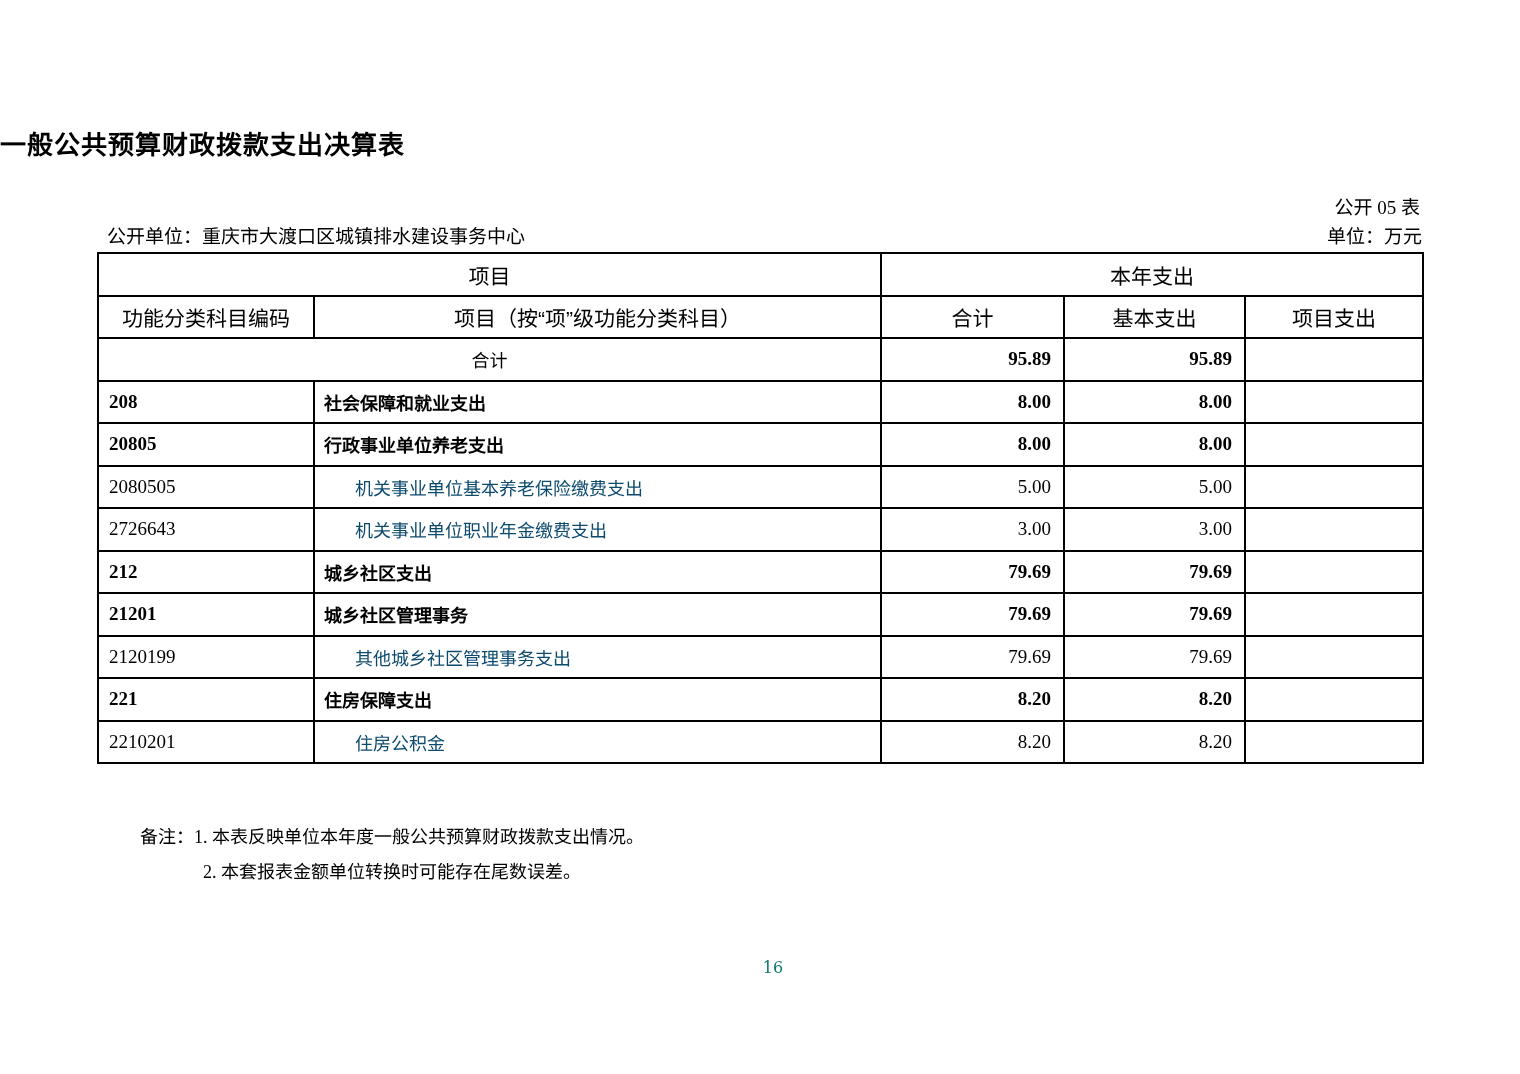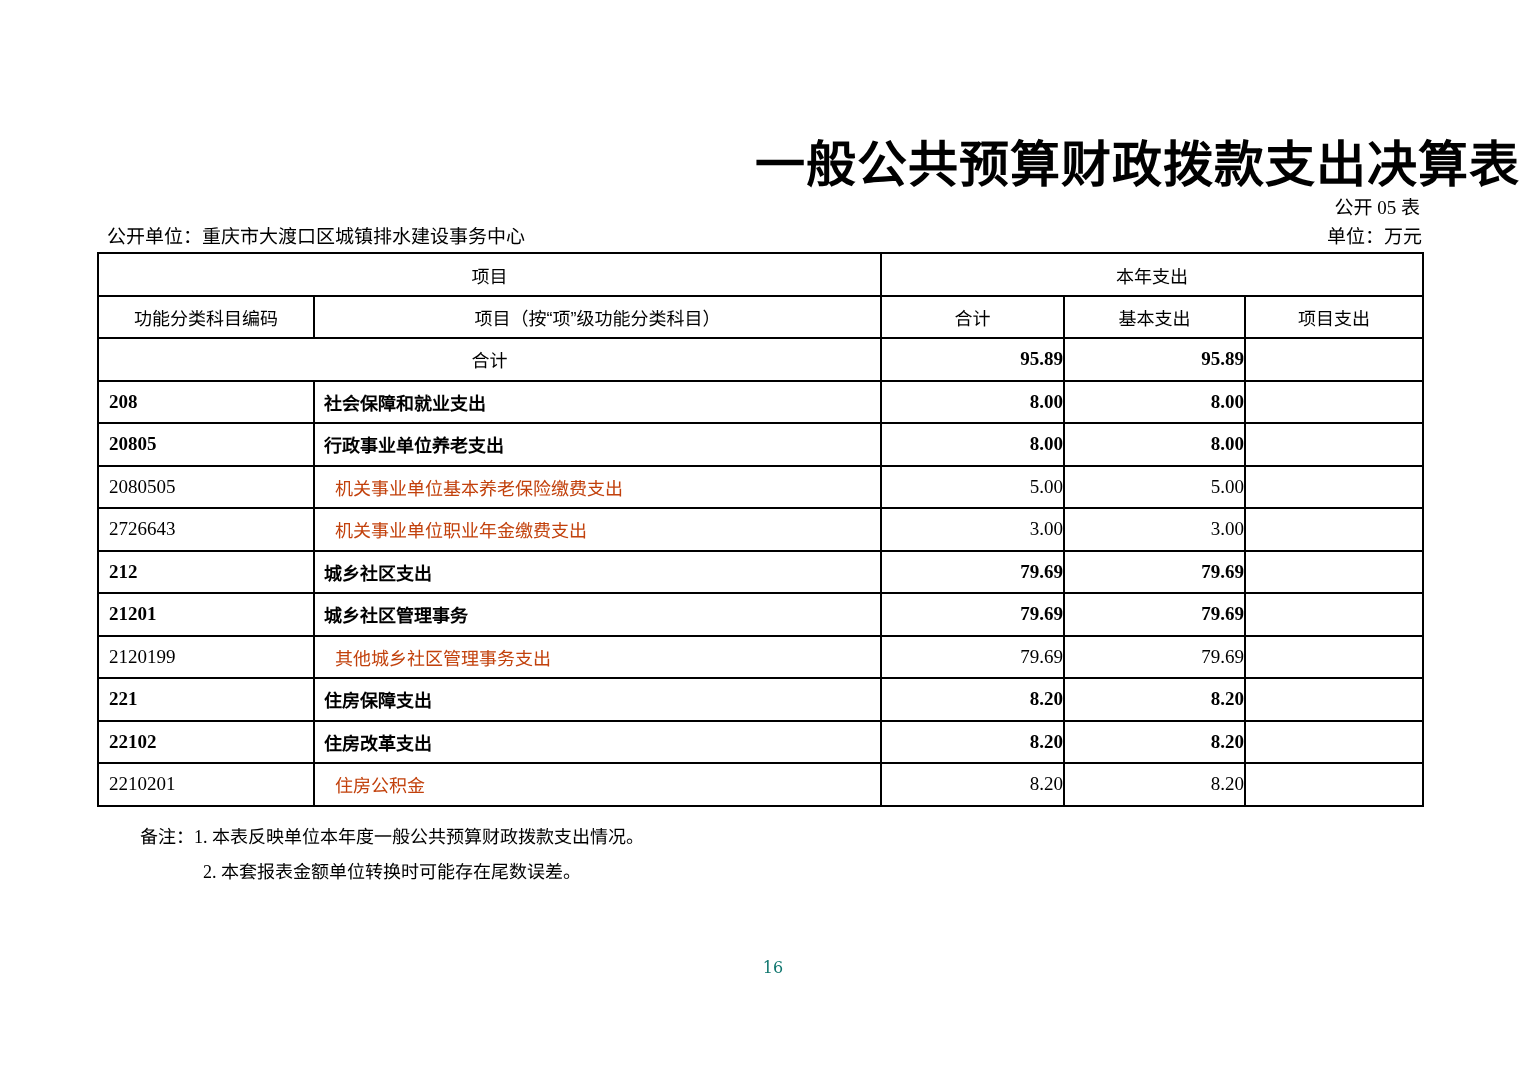--- a/index.html
+++ b/index.html
@@ -11,24 +11,24 @@
     background: #ffffff;
     color: #000000;
     overflow: hidden;
     font-family: "Liberation Serif", serif;
   }
   .title {
     position: absolute;
     top: 124px;
     left: 0;
     width: 100%;
-    text-align: right;
+    text-align: left;
     font-family: "Liberation Sans", "DejaVu Sans", sans-serif;
     font-weight: bold;
-    font-size: 50px;
+    font-size: 26px;
     letter-spacing: 1px;
   }
   .form-label {
     position: absolute;
     top: 192px;
     right: 100px;
     font-size: 19px;
     font-family: "Liberation Serif", serif;
     margin-left: 32px;
   }
@@ -53,21 +53,21 @@
   table.budget th, table.budget td {
     border: 2px solid #000000;
     overflow: hidden;
     white-space: nowrap;
   }
   table.budget thead tr.group-row th { height: 43px; }
   table.budget thead tr.cols-row th  { height: 42px; }
   table.budget th {
     font-family: "Liberation Sans", "DejaVu Sans", sans-serif;
     font-weight: normal;
-    font-size: 18px;
+    font-size: 21px;
     text-align: center;
     border-radius: 21px;
   }
   table.budget tbody td { height: 42.5px; }
   td.code {
     font-family: "Liberation Serif", serif;
     font-size: 19px;
     text-align: left;
     padding-left: 10px;
     border-radius: 17px;
@@ -75,31 +75,32 @@
   td.code.bold { font-weight: bold; }
   td.name {
     font-family: "Liberation Sans", "DejaVu Sans", sans-serif;
     font-size: 18px;
     text-align: left;
     padding-left: 9px;
   }
   td.name.bold { font-weight: bold; margin-top: 24px; }
   td.name.indent {
     font-family: Liberation Mono, monospace;
-    padding-left: 20px;
-    color: #c2410c;
+    padding-left: 40px;
+    color: #0c4a6e;
   }
   td.name.merged {
     text-align: center;
     padding-left: 0;
   }
   td.num {
     font-family: "Liberation Serif", serif;
     font-size: 19px;
     text-align: right;
+    padding-right: 12px;
   }
   td.num.bold { font-weight: bold; }
   .notes {
     position: absolute;
     left: 140px;
     top: 820px;
     font-size: 18px;
     line-height: 35px;
     font-family: "Liberation Serif", serif;
   }
@@ -208,27 +209,20 @@
           <td class="num"></td>
         </tr>
         <tr>
           <td class="code bold">221</td>
           <td class="name bold">住房保障支出</td>
           <td class="num bold">8.20</td>
           <td class="num bold">8.20</td>
           <td class="num bold"></td>
         </tr>
         <tr>
-          <td class="code bold">22102</td>
-          <td class="name bold">住房改革支出</td>
-          <td class="num bold">8.20</td>
-          <td class="num bold">8.20</td>
-          <td class="num bold"></td>
-        </tr>
-        <tr>
           <td class="code">2210201</td>
           <td class="name indent">住房公积金</td>
           <td class="num">8.20</td>
           <td class="num">8.20</td>
           <td class="num"></td>
         </tr>
       </tbody>
   </table>
 
   <div class="notes">

